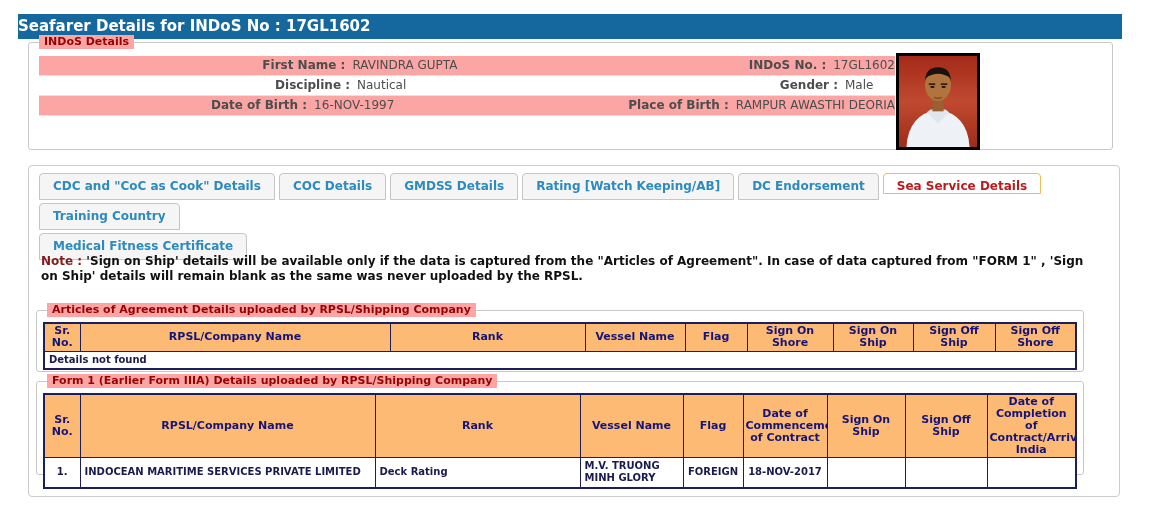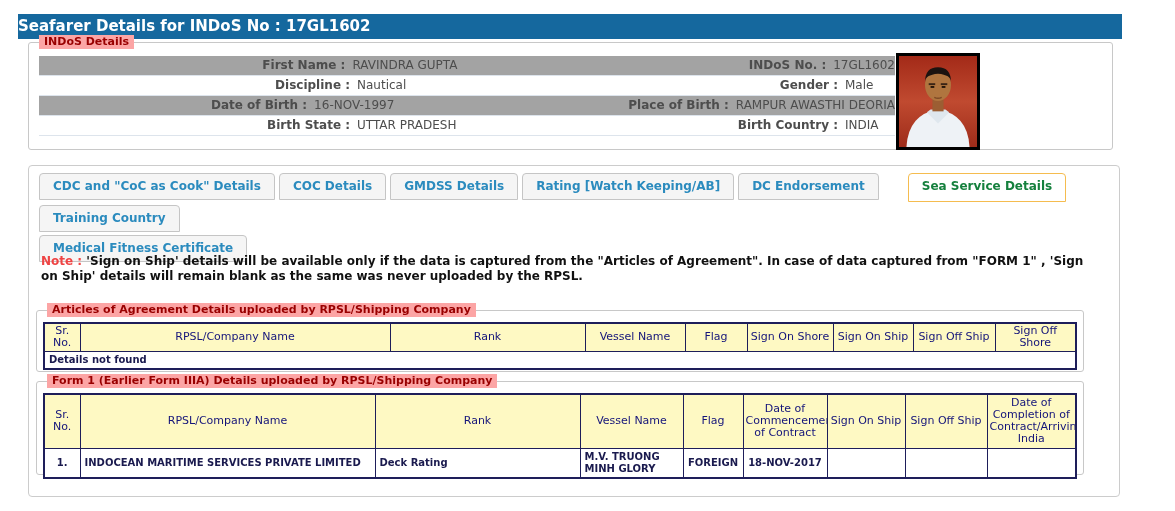--- a/index.html
+++ b/index.html
@@ -23,21 +23,21 @@
     position: absolute; top: -8px; left: 10px; background: #fca5a5;
     padding: 0 5px; color: #990000; font-size: 11px; font-weight: bold; line-height: 14px;
     white-space: nowrap;
   }
   .indos-box { left: 28px; top: 42px; width: 1085px; height: 108px; }
   .indos-rows { position: absolute; left: 10px; top: 13px; width: 856px; }
   .indos-row {
     display: flex; height: 20px; line-height: 19px; font-size: 12px; color: #4d4d4d;
     border-bottom: 1px solid #dde4ec; align-items: center;
   }
-  .indos-row.alt { background: #a3a3a3; }
+  .indos-row.alt { background: #fca5a5; }
   .ilabel { font-weight: bold; text-align: right; padding-right: 7px; white-space: nowrap; }
   .ilabel.c1 { width: 318px; }
   .ilabel.c2 { width: 248px; }
   .ivalue { white-space: nowrap; }
   .ivalue.c1 { width: 240px; }
   .ivalue.c2 { flex: 1; }
   .photo-frame {
     position: absolute; left: 867px; top: 10px; width: 84px; height: 97px;
     border: 3px solid #000000; background: #b03220;
   }
@@ -48,43 +48,42 @@
     border: 1px solid #cccccc; border-radius: 4px; background: #fff;
   }
   
   .tabs { position: absolute; left: 10px; top: 7px; width: 1070px; }
   .tab {
     display: inline-block; margin: 0 4px 3px 0; padding: 5px 13px 6px 13px;
     background: #f5f5f5; border: 1px solid #c5c5c5; border-radius: 4px 4px 0 0;
     color: #2b8bbe; font-size: 12px; font-weight: bold; cursor: pointer; white-space: nowrap;
   }
   .tab.tab-active {
-    background: #ffffff; border-color: #f5bc4f; color: #15803d;
-    padding-bottom: 8px;
-    margin-left: 25px;
+    background: #ffffff; border-color: #f5bc4f; color: #b91c1c;
+    padding-bottom: 0;
   }
   
   .note {
     position: absolute; left: 12px; top: 88px; width: 1056px;
     font-size: 12px; font-weight: bold; color: #111111; line-height: 15px;
   }
-  .note .note-prefix { color: #ef4444; }
+  .note .note-prefix { color: #7f1d1d; }
   
   .articles-box { left: 7px; top: 144px; width: 1048px; height: 62px; }
   .form1-box   { left: 7px; top: 215px; width: 1048px; height: 94px; padding-left: 12px; }
   table.dtable {
     position: absolute; left: 6px; top: 11px;
     border-collapse: collapse; table-layout: fixed; width: 1032px;
     border: 2px solid #1e1e5a;
   }
   table.dtable th, table.dtable td {
     border: 1px solid #1e1e5a; overflow: hidden;
   }
   table.dtable th {
-    background: #fef9c3; color: #14147a; font-size: 11px; font-weight: normal;
+    background: #fdba74; color: #14147a; font-size: 11px; font-weight: bold;
     text-align: center; padding: 1px 2px; line-height: 12px;
   }
   table.dtable td {
     background: #ffffff; color: #1a1a4e; font-size: 10px; font-weight: bold;
     padding: 2px 4px; line-height: 12px;
   }
   .t1-head th { height: 28px; }
   .t1-empty td { height: 18px; text-align: left; color: #e60000; font-size: 11px; }
   .t2-head th { height: 54px; }
   .t2-row td { height: 30px; }
@@ -108,26 +107,20 @@
       <span class="ilabel c1">Discipline :</span>
       <span class="ivalue c1">Nautical</span>
       <span class="ilabel c2">Gender :</span>
       <span class="ivalue c2">Male</span>
     </div>
     <div class="indos-row alt">
       <span class="ilabel c1">Date of Birth :</span>
       <span class="ivalue c1">16-NOV-1997</span>
       <span class="ilabel c2">Place of Birth :</span>
       <span class="ivalue c2">RAMPUR AWASTHI DEORIA</span>
-    </div>
-    <div class="indos-row">
-      <span class="ilabel c1">Birth State :</span>
-      <span class="ivalue c1">UTTAR PRADESH</span>
-      <span class="ilabel c2">Birth Country :</span>
-      <span class="ivalue c2">INDIA</span>
     </div>
   </div>
   <div class="photo-frame">
     <svg viewBox="0 0 84 97" preserveAspectRatio="none">
       <defs>
         <linearGradient id="bgred" x1="0" y1="0" x2="0" y2="1">
           <stop offset="0" stop-color="#a32a18"></stop>
           <stop offset="0.5" stop-color="#c04a30"></stop>
           <stop offset="1" stop-color="#9e2c1a"></stop>
         </linearGradient>

